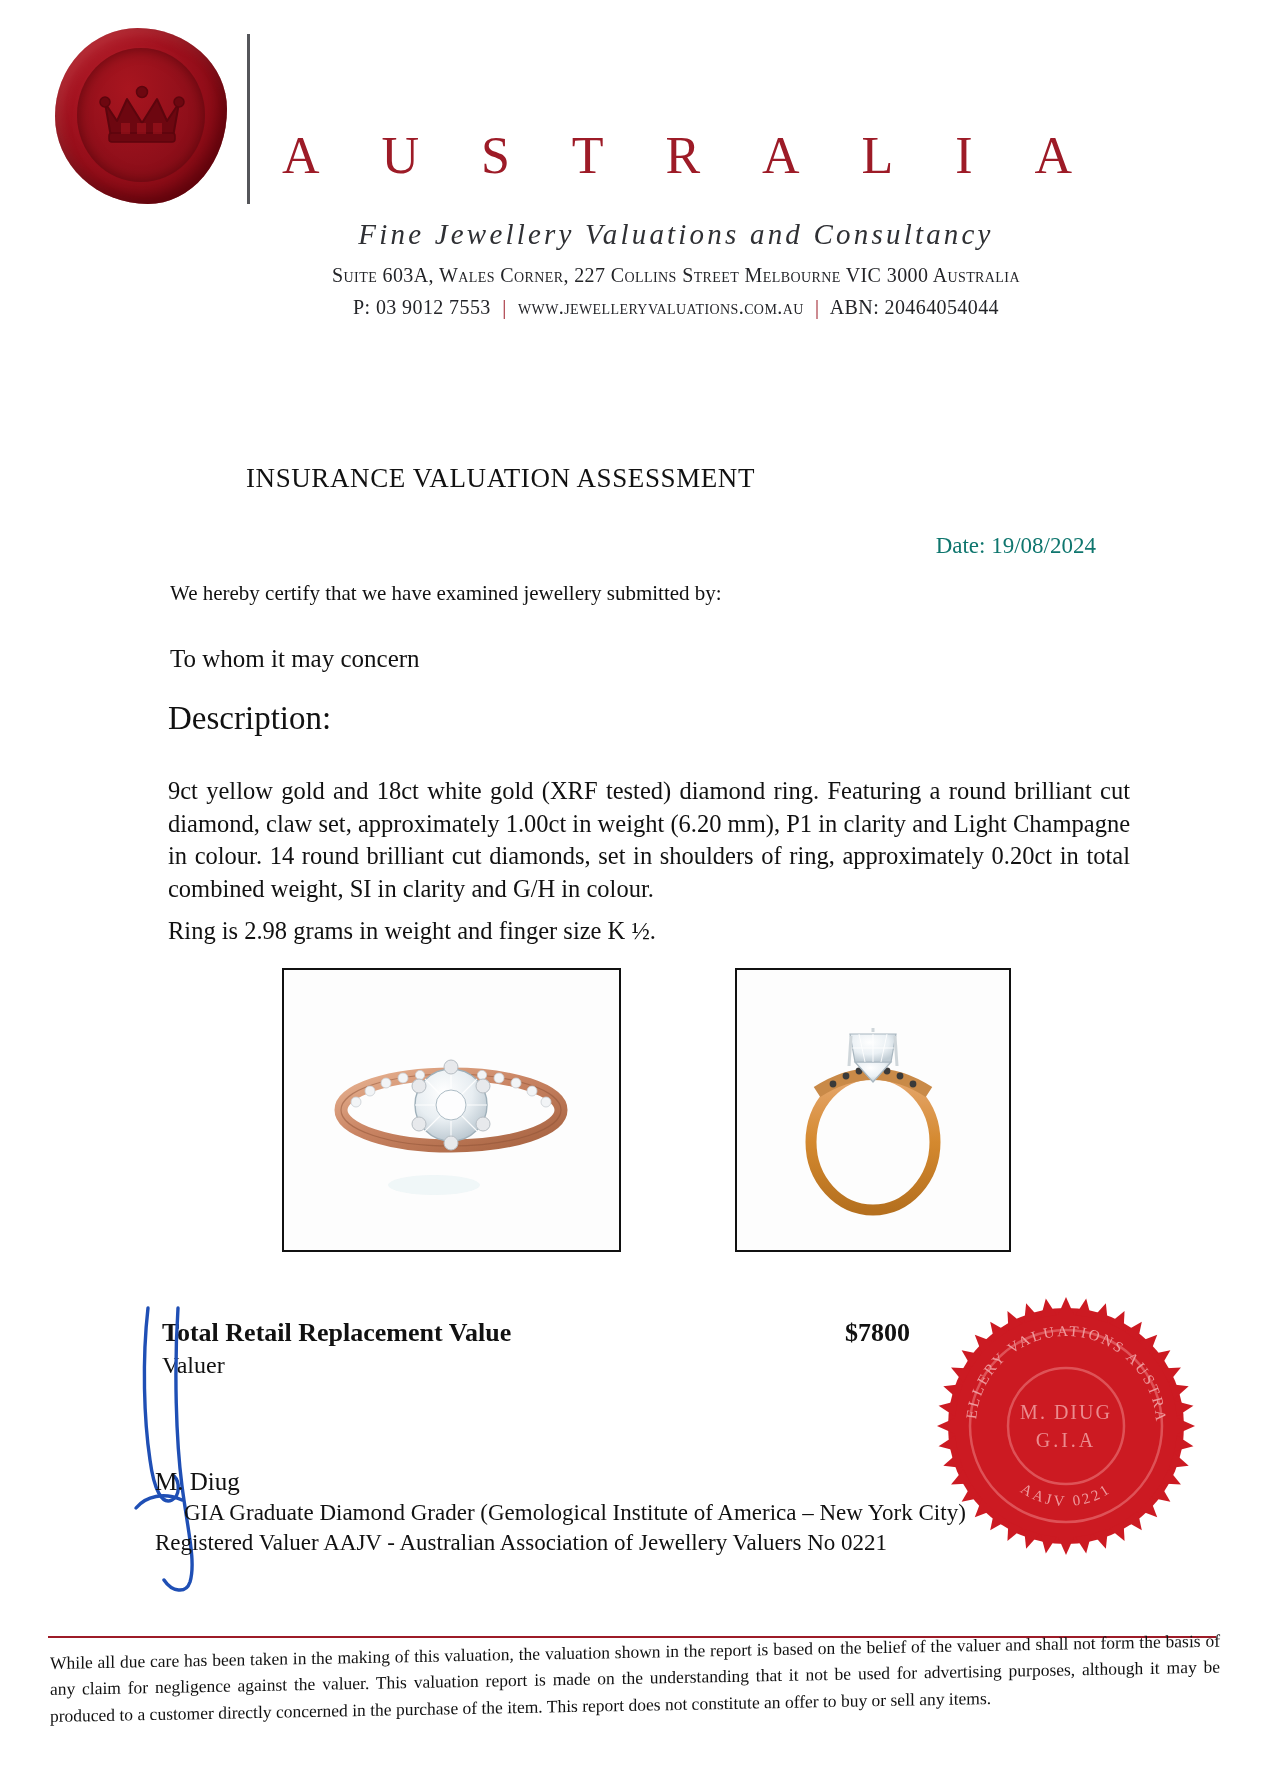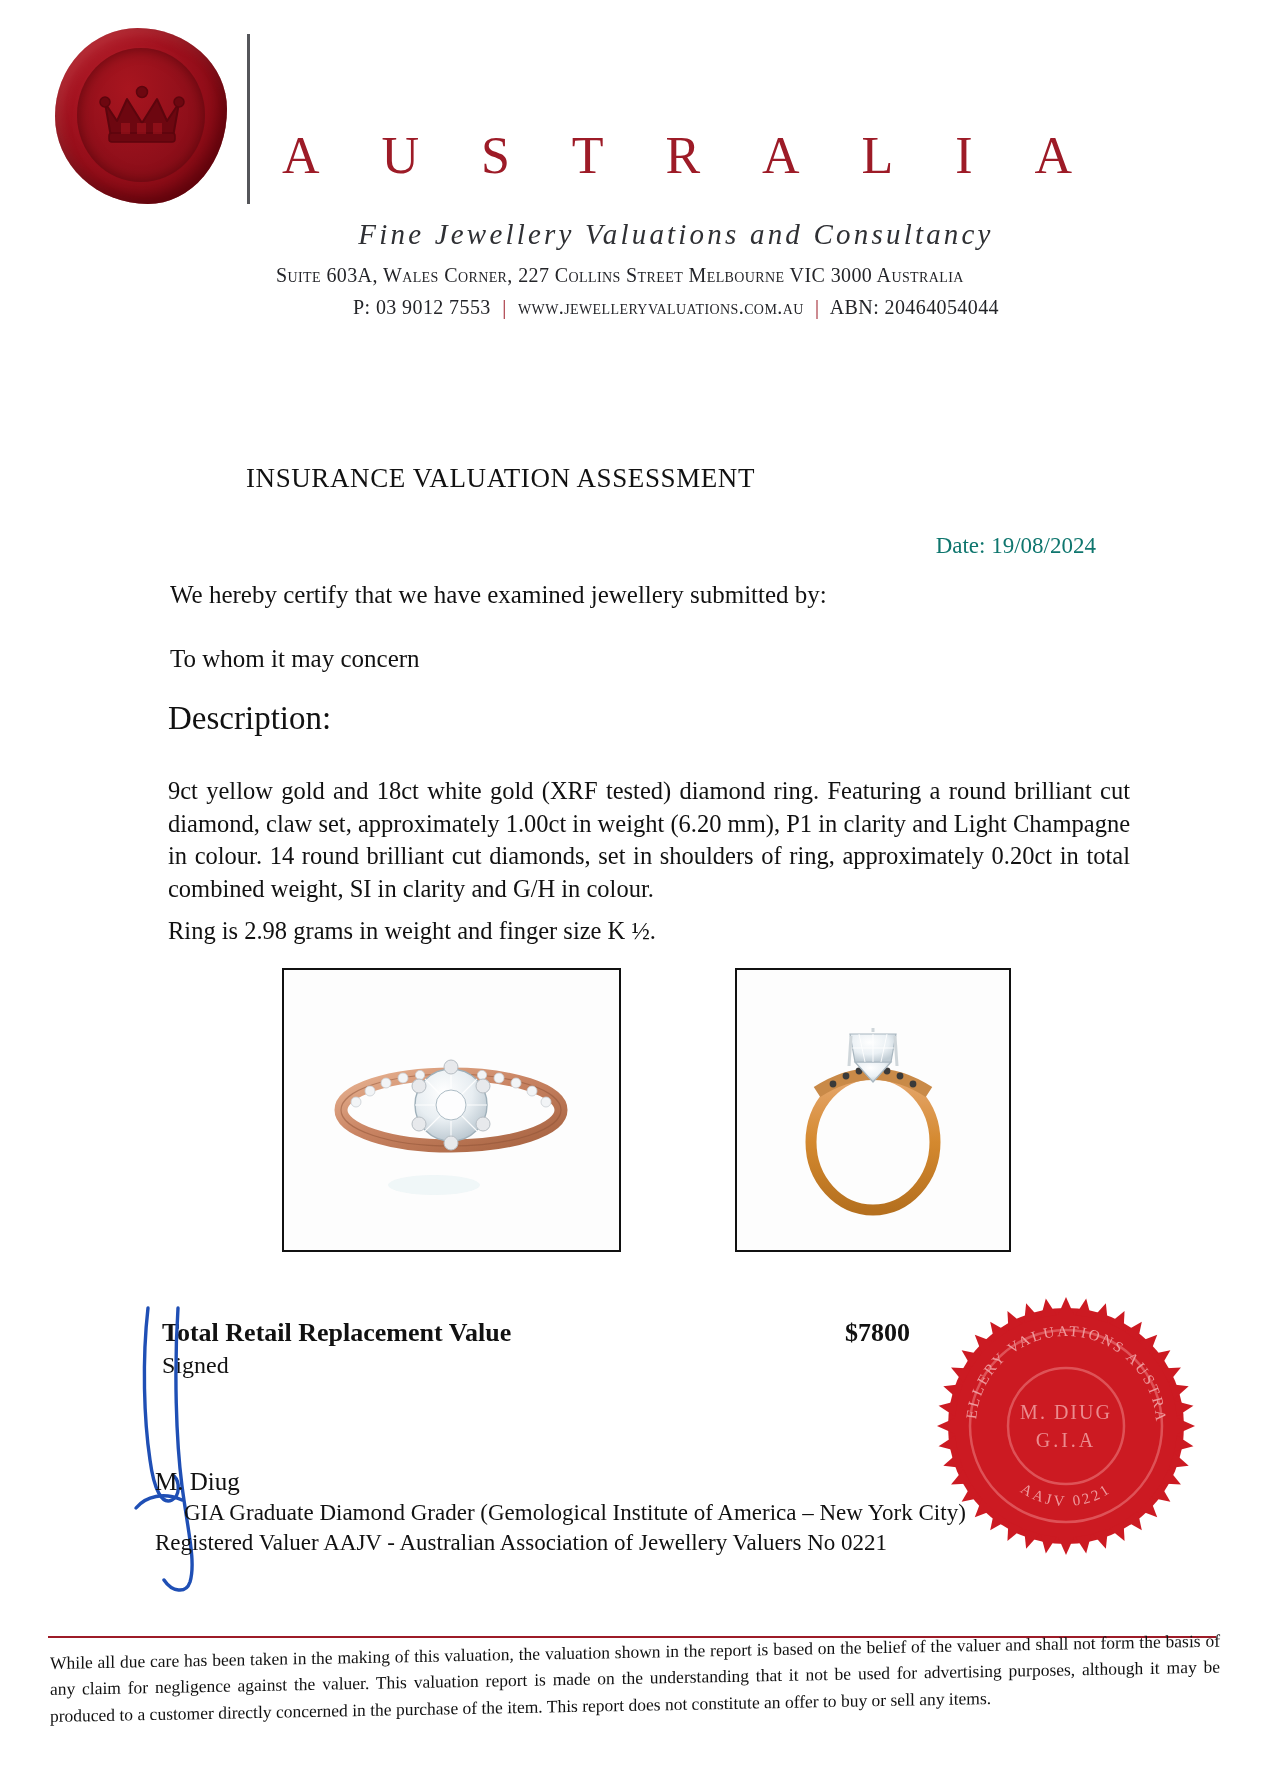--- a/index.html
+++ b/index.html
@@ -96,20 +96,21 @@
     font-size: 29px;
     letter-spacing: 3.2px;
     color: #2f3034;
     margin-top: 12px;
   }
   .addr1 {
     position: absolute;
     left: 276px;
     top: 246px;
     width: 800px;
+    text-align: center;
     font-size: 20px;
     font-variant: small-caps;
     letter-spacing: .4px;
     color: #232428;
   }
   .addr2 {
     position: absolute;
     left: 276px;
     top: 278px;
     width: 800px;
@@ -136,21 +137,21 @@
     position: absolute;
     top: 533px;
     right: 168px;
     font-size: 23px;
     color: #0f766e;
   }
   .certify {
     position: absolute;
     top: 581px;
     left: 170px;
-    font-size: 25px;
+    font-size: 21px;
     color: #111;
   }
   .towhom {
     position: absolute;
     top: 645px;
     left: 170px;
     font-size: 25px;
     color: #111;
   }
   .desc-head {
@@ -413,21 +414,21 @@
     <g fill="none" stroke="#cfd6da" stroke-width="3">
       <path d="M114 66 L112 96"></path>
         <path d="M158 66 L160 96"></path>
       <path d="M136 62 L136 58"></path>
     </g>
   </svg>
 </div>
 
 <div class="total-label">Total Retail Replacement Value</div>
 <div class="total-value">$7800</div>
-<div class="signed-label">Signed</div>
+<div class="signed-label">Valuer</div>
 
 <div class="signature">
   <svg viewBox="0 0 140 300" width="140" height="300" aria-hidden="true">
     <g fill="none" stroke="#1f4fb5" stroke-width="3.4" stroke-linecap="round">
       <path d="M28 8 C22 60, 24 120, 30 160 C34 190, 42 205, 52 200 C60 196, 60 182, 54 176"></path>
       <path d="M58 8 C54 70, 56 140, 62 186 C68 232, 76 262, 70 282 C66 294, 52 292, 44 280"></path>
       <path d="M16 208 C26 196, 44 192, 62 200"></path>
     </g>
   </svg>
 </div>

